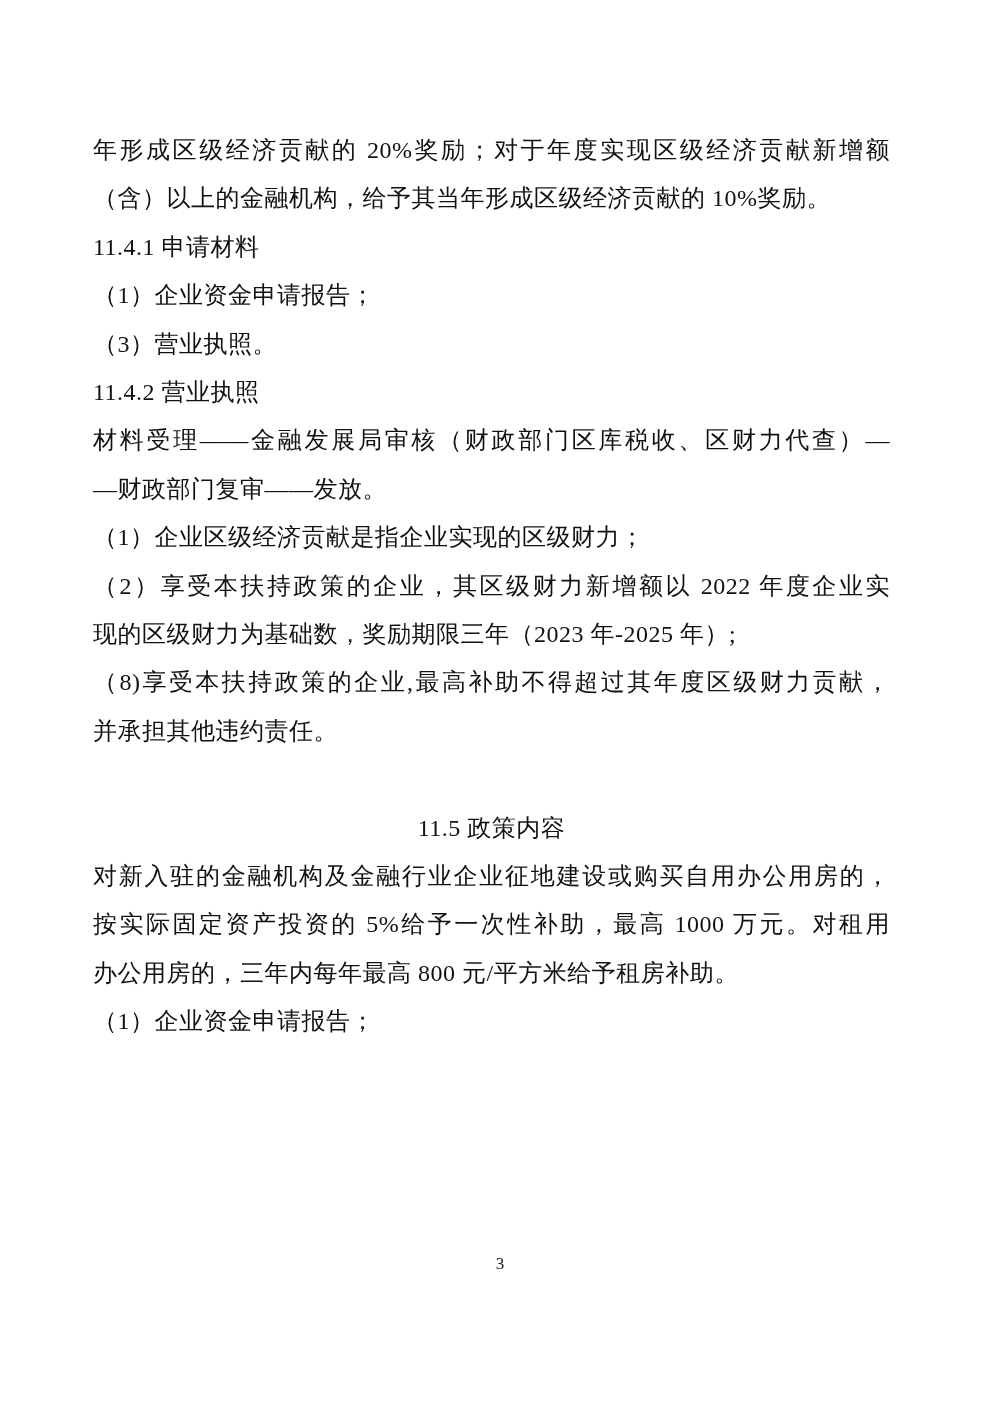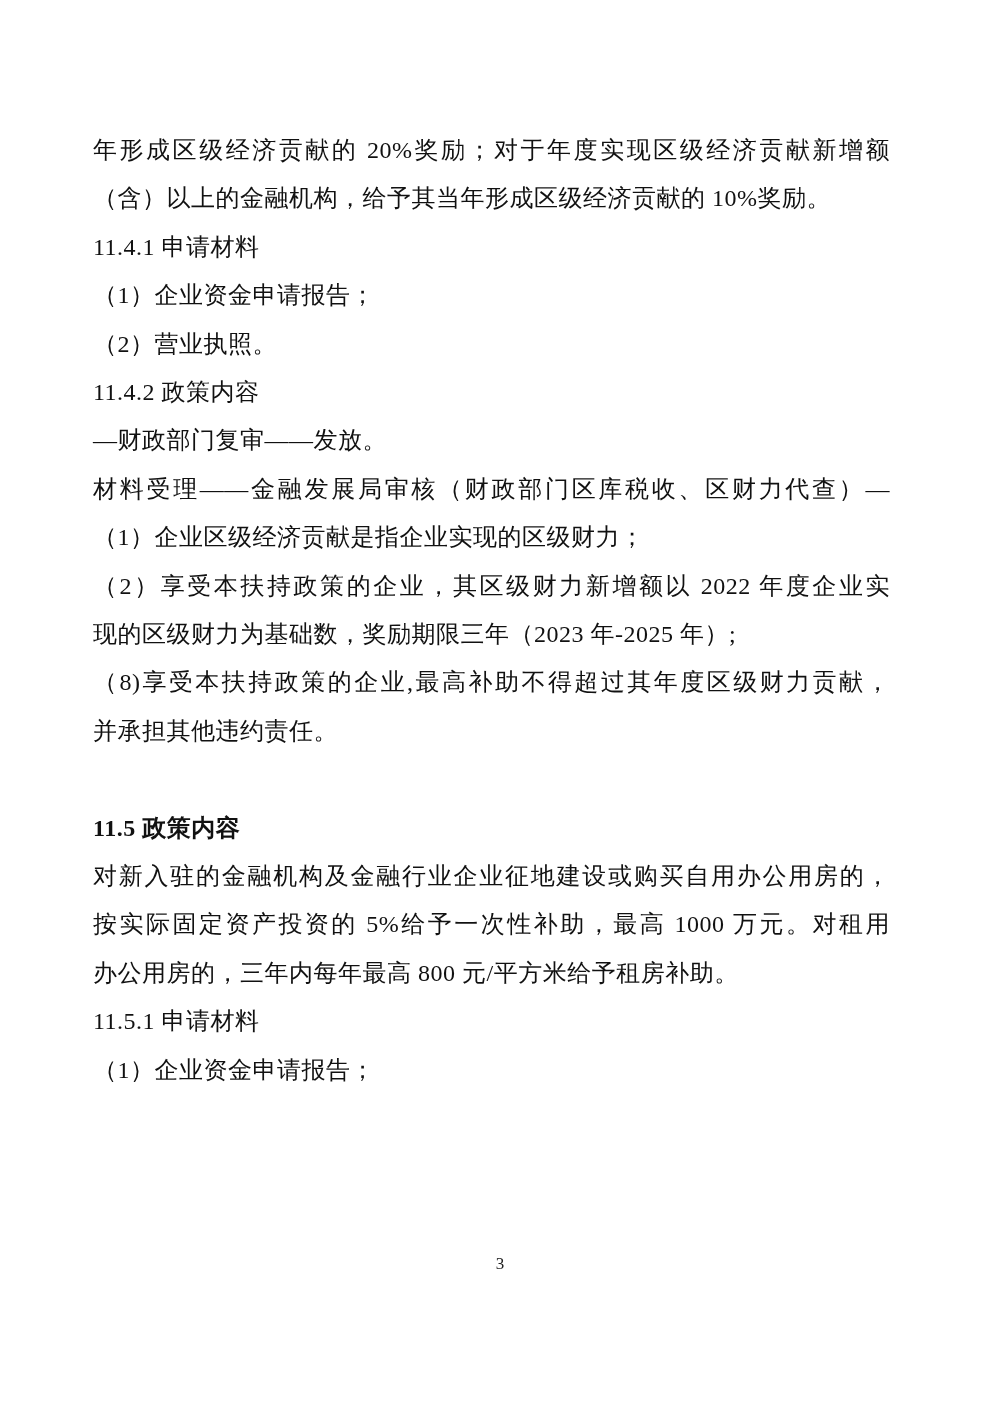--- a/index.html
+++ b/index.html
@@ -34,21 +34,22 @@
   .line {
     white-space: nowrap;
   }
   
   .line.jl {
     white-space: normal;
     text-align: justify;
     text-align-last: justify;
   }
   .line.bold {
-    font-weight: bold;
+    font-weight: normal;
+    text-align: center;
   }
   .line.gap-above {
     margin-top: 48.4px;
   }
   .page-number {
     position: absolute;
     top: 1252px;
     left: 0;
     width: 1000px;
     text-align: center;
@@ -60,32 +61,31 @@
 </head>
 <body>
 
 <div class="doc-page">
 
   <div class="text-block">
     <div class="line jl">年形成区级经济贡献的 20%奖励；对于年度实现区级经济贡献新增额</div>
     <div class="line">（含）以上的金融机构，给予其当年形成区级经济贡献的 10%奖励。</div>
     <div class="line">11.4.1 申请材料</div>
     <div class="line">（1）企业资金申请报告；</div>
-    <div class="line">（2）营业执照。</div>
-    <div class="line">11.4.2 政策内容</div>
+    <div class="line">（3）营业执照。</div>
+    <div class="line">11.4.2 营业执照</div>
+    <div class="line jl">材料受理——金融发展局审核（财政部门区库税收、区财力代查）—</div>
     <div class="line">—财政部门复审——发放。</div>
-    <div class="line jl">材料受理——金融发展局审核（财政部门区库税收、区财力代查）—</div>
     <div class="line">（1）企业区级经济贡献是指企业实现的区级财力；</div>
     <div class="line jl">（2）享受本扶持政策的企业，其区级财力新增额以 2022 年度企业实</div>
     <div class="line">现的区级财力为基础数，奖励期限三年（2023 年-2025 年）;</div>
     <div class="line jl">（8)享受本扶持政策的企业,最高补助不得超过其年度区级财力贡献，</div>
     <div class="line">并承担其他违约责任。</div>
     <div class="line bold gap-above">11.5 政策内容</div>
     <div class="line jl">对新入驻的金融机构及金融行业企业征地建设或购买自用办公用房的，</div>
     <div class="line jl">按实际固定资产投资的 5%给予一次性补助，最高 1000 万元。对租用</div>
     <div class="line">办公用房的，三年内每年最高 800 元/平方米给予租房补助。</div>
-    <div class="line">11.5.1 申请材料</div>
     <div class="line">（1）企业资金申请报告；</div>
   </div>
 
   <div class="page-number">3</div>
 
 </div>
 
 </body></html>

